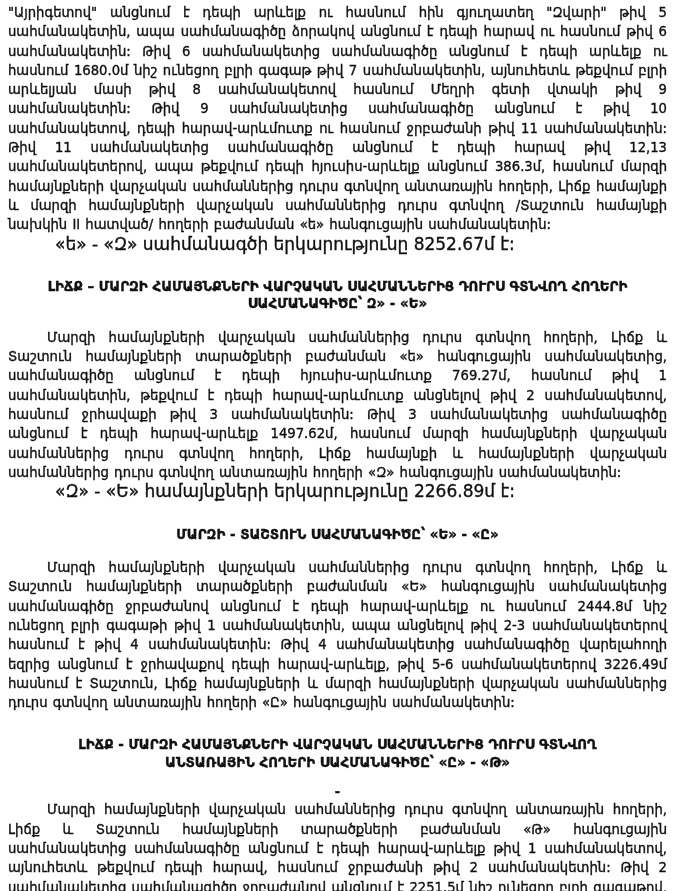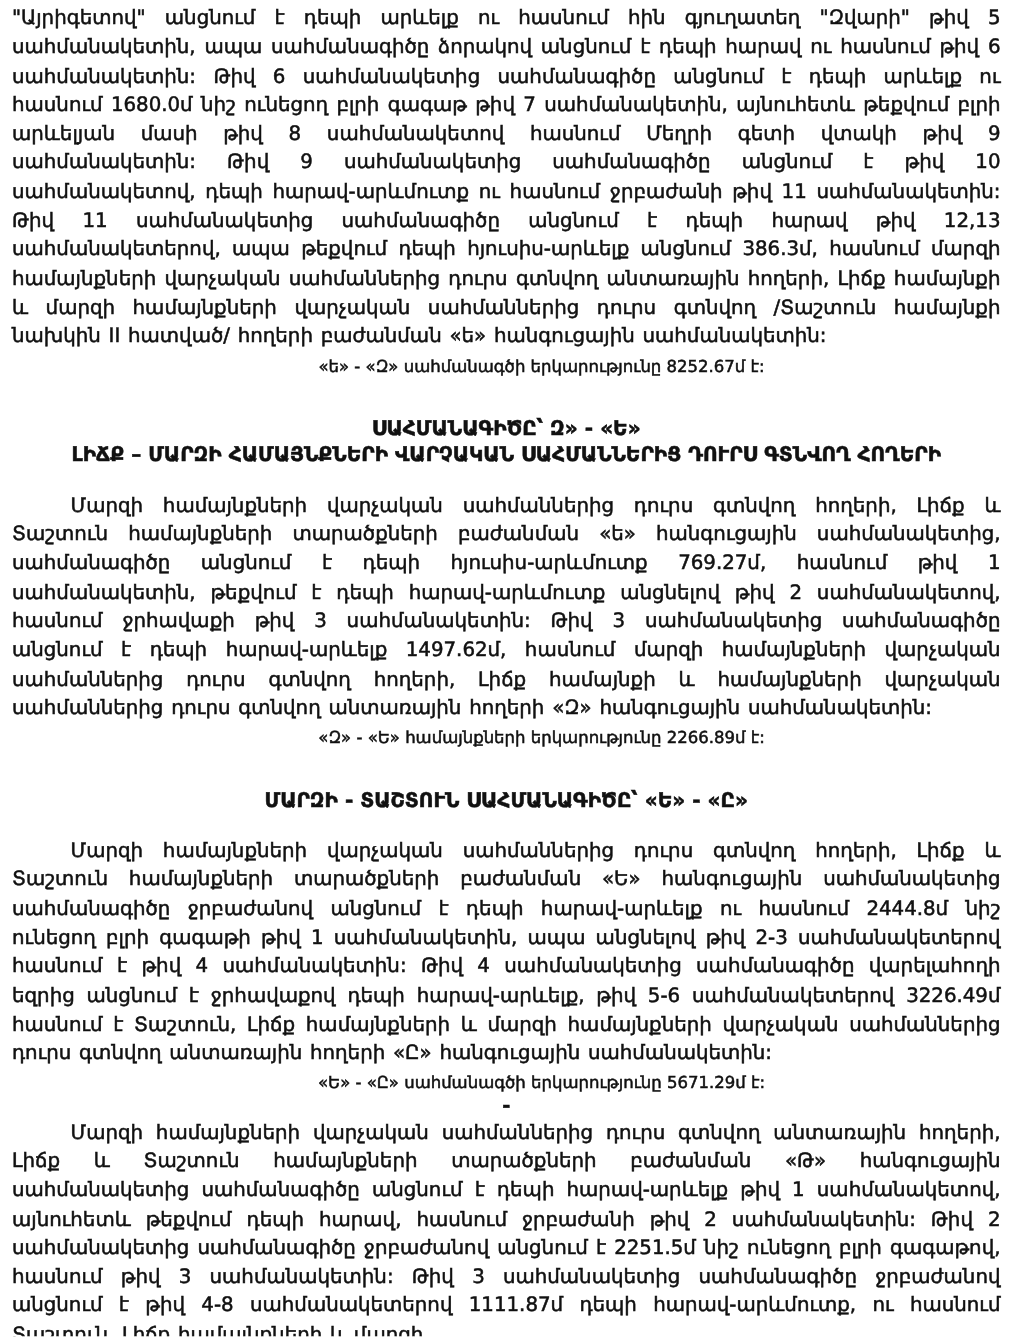--- a/index.html
+++ b/index.html
@@ -25,24 +25,24 @@
     line-height: 19.3px;
     text-align: justify;
     text-indent: 39px;
     word-spacing: 1px;
   }
   .body-par.no-indent {
     text-indent: 0;
   }
   .length-line {
     margin: 0;
-    font-size: 11px;
+    font-size: 17px;
     line-height: 19.3px;
     padding-left: 47px;
-    text-align: center;
+    text-align: left;
   }
   .section-heading {
     margin: 24px 0 15px 0;
     font-size: 13.4px;
     line-height: 17.5px;
     font-weight: bold;
     text-align: center;
   }
   .section-heading .h-line {
     display: block;
@@ -58,34 +58,37 @@
 </head>
 <body>
 
 <div class="page">
 
   <p class="body-par no-indent">"Այրիգետով" անցնում է դեպի արևելք ու հասնում հին գյուղատեղ "Զվարի" թիվ 5 սահմանակետին, ապա  սահմանագիծը ձորակով անցնում է դեպի հարավ ու հասնում թիվ 6 սահմանակետին: Թիվ 6 սահմանակետից սահմանագիծը անցնում է դեպի արևելք ու հասնում 1680.0մ նիշ ունեցող բլրի գագաթ թիվ 7 սահմանակետին, այնուհետև թեքվում բլրի արևելյան մասի թիվ 8 սահմանակետով հասնում Մեղրի գետի վտակի թիվ 9 սահմանակետին: Թիվ 9 սահմանակետից սահմանագիծը անցնում է  թիվ 10 սահմանակետով, դեպի հարավ-արևմուտք ու հասնում ջրբաժանի թիվ 11 սահմանակետին: Թիվ 11 սահմանակետից սահմանագիծը անցնում է դեպի հարավ թիվ 12,13 սահմանակետերով, ապա թեքվում դեպի հյուսիս-արևելք անցնում 386.3մ, հասնում  մարզի համայնքների վարչական սահմաններից դուրս գտնվող անտառային հողերի, Լիճք համայնքի և  մարզի համայնքների վարչական սահմաններից դուրս գտնվող /Տաշտուն համայնքի նախկին II հատված/ հողերի բաժանման  «ե» հանգուցային սահմանակետին:</p>
 
   <p class="length-line">«ե» - «Զ» սահմանագծի երկարությունը 8252.67մ է:</p>
 
   <h3 class="section-heading">
+    <span class="h-line">ԼԻՃՔ – ՄԱՐԶԻ  ՀԱՄԱՅՆՔՆԵՐԻ ՎԱՐՉԱԿԱՆ ՍԱՀՄԱՆՆԵՐԻՑ ԴՈՒՐՍ ԳՏՆՎՈՂ ՀՈՂԵՐԻ</span>
     <span class="h-line">ՍԱՀՄԱՆԱԳԻԾԸ՝ Զ» - «Ե»</span>
-    <span class="h-line">ԼԻՃՔ – ՄԱՐԶԻ  ՀԱՄԱՅՆՔՆԵՐԻ ՎԱՐՉԱԿԱՆ ՍԱՀՄԱՆՆԵՐԻՑ ԴՈՒՐՍ ԳՏՆՎՈՂ ՀՈՂԵՐԻ</span>
   </h3>
 
   <p class="body-par">Մարզի համայնքների վարչական սահմաններից դուրս գտնվող հողերի, Լիճք և Տաշտուն համայնքների տարածքների բաժանման «ե» հանգուցային սահմանակետից, սահմանագիծը անցնում է դեպի հյուսիս-արևմուտք 769.27մ, հասնում թիվ 1 սահմանակետին, թեքվում է դեպի հարավ-արևմուտք անցնելով թիվ 2 սահմանակետով, հասնում ջրհավաքի թիվ 3 սահմանակետին: Թիվ 3 սահմանակետից սահմանագիծը անցնում է դեպի հարավ-արևելք 1497.62մ, հասնում մարզի համայնքների վարչական սահմաններից դուրս գտնվող հողերի, Լիճք համայնքի և համայնքների վարչական սահմաններից դուրս գտնվող անտառային հողերի «Զ» հանգուցային սահմանակետին:</p>
 
   <p class="length-line">«Զ» - «Ե» համայնքների երկարությունը 2266.89մ է:</p>
 
   <h3 class="section-heading">
     <span class="h-line">ՄԱՐԶԻ - ՏԱՇՏՈՒՆ  ՍԱՀՄԱՆԱԳԻԾԸ՝ «Ե» - «Ը»</span>
   </h3>
 
   <p class="body-par">Մարզի համայնքների վարչական սահմաններից դուրս գտնվող հողերի, Լիճք և Տաշտուն համայնքների տարածքների բաժանման «Ե» հանգուցային սահմանակետից սահմանագիծը ջրբաժանով անցնում է դեպի հարավ-արևելք ու հասնում  2444.8մ նիշ ունեցող բլրի գագաթի թիվ 1 սահմանակետին, ապա անցնելով թիվ 2-3 սահմանակետերով հասնում է թիվ 4 սահմանակետին: Թիվ 4 սահմանակետից սահմանագիծը վարելահողի եզրից անցնում է ջրհավաքով դեպի հարավ-արևելք, թիվ 5-6 սահմանակետերով  3226.49մ  հասնում է  Տաշտուն, Լիճք համայնքների և  մարզի համայնքների վարչական սահմաններից դուրս գտնվող անտառային հողերի «Ը» հանգուցային սահմանակետին:</p>
 
-  <p class="length-line">«Ե» - «Ը» սահմանագծի երկարությունը 5671.29մ է:</p>
 
+  <h3 class="section-heading">
+    <span class="h-line">ԼԻՃՔ - ՄԱՐԶԻ  ՀԱՄԱՅՆՔՆԵՐԻ ՎԱՐՉԱԿԱՆ ՍԱՀՄԱՆՆԵՐԻՑ ԴՈՒՐՍ ԳՏՆՎՈՂ</span>
+    <span class="h-line">ԱՆՏԱՌԱՅԻՆ ՀՈՂԵՐԻ ՍԱՀՄԱՆԱԳԻԾԸ՝ «Ը» - «Թ»</span>
+  </h3>
 
   <p class="heading-mark">-</p>
 
   <p class="body-par">Մարզի համայնքների վարչական սահմաններից դուրս գտնվող անտառային հողերի, Լիճք և Տաշտուն համայնքների տարածքների բաժանման «Թ» հանգուցային սահմանակետից սահմանագիծը անցնում է դեպի հարավ-արևելք թիվ 1 սահմանակետով, այնուհետև թեքվում դեպի հարավ, հասնում ջրբաժանի թիվ 2 սահմանակետին: Թիվ 2 սահմանակետից սահմանագիծը ջրբաժանով անցնում է 2251.5մ նիշ ունեցող բլրի գագաթով,  հասնում  թիվ 3 սահմանակետին: Թիվ 3 սահմանակետից սահմանագիծը ջրբաժանով անցնում է թիվ 4-8 սահմանակետերով 1111.87մ դեպի հարավ-արևմուտք, ու  հասնում Տաշտուն, Լիճք համայնքների և մարզի</p>
 
 </div>
 
 </body></html>

